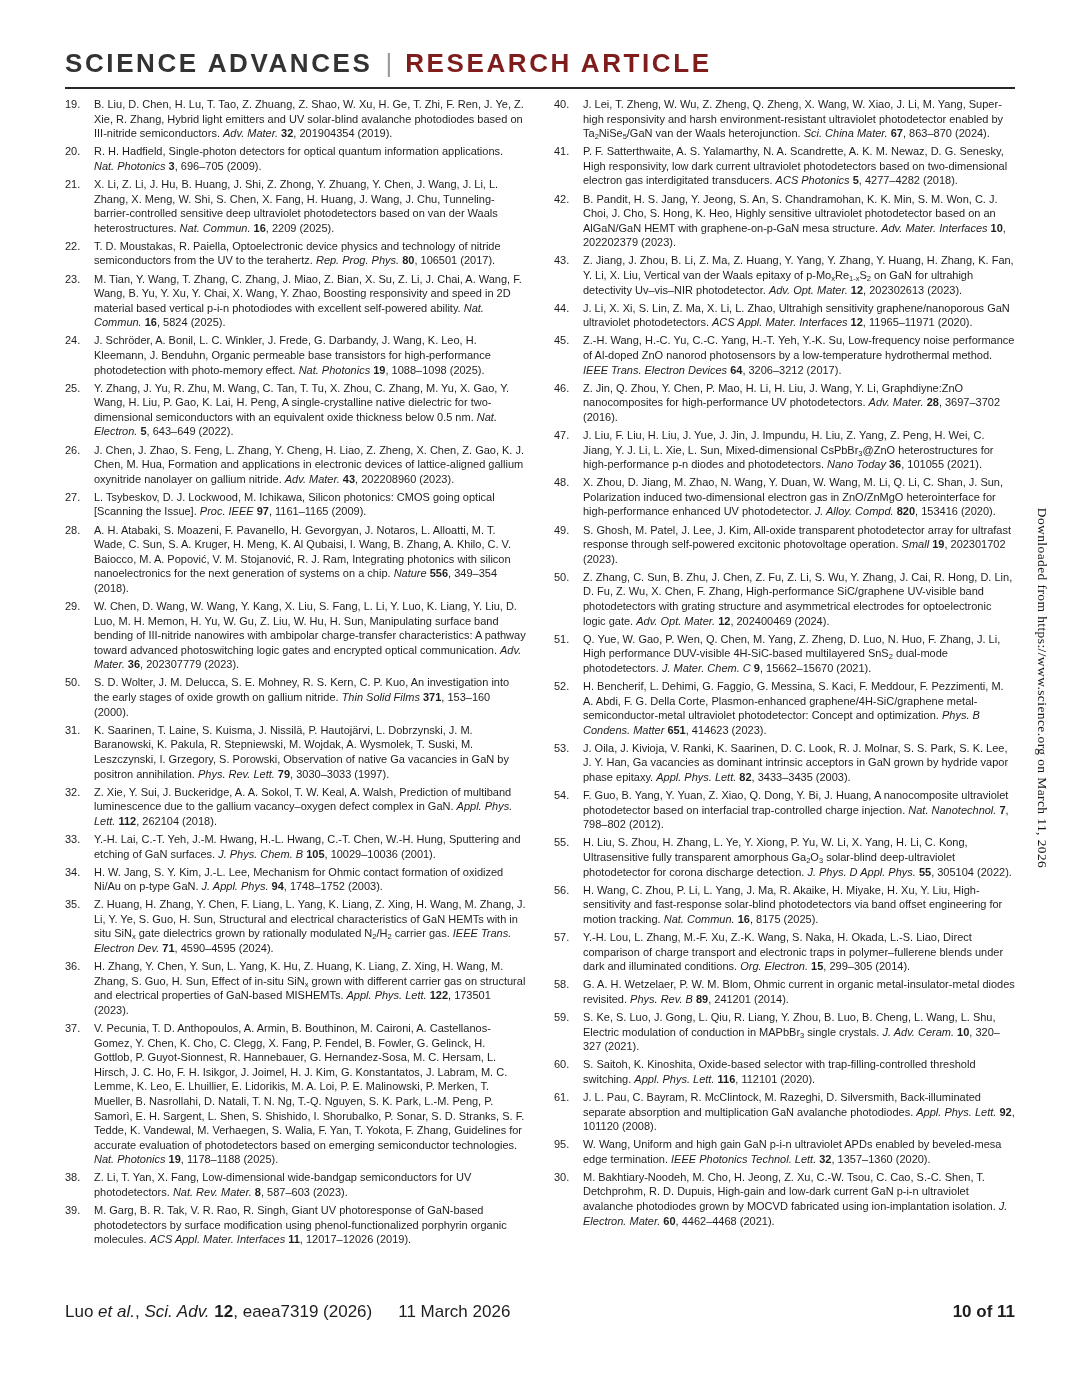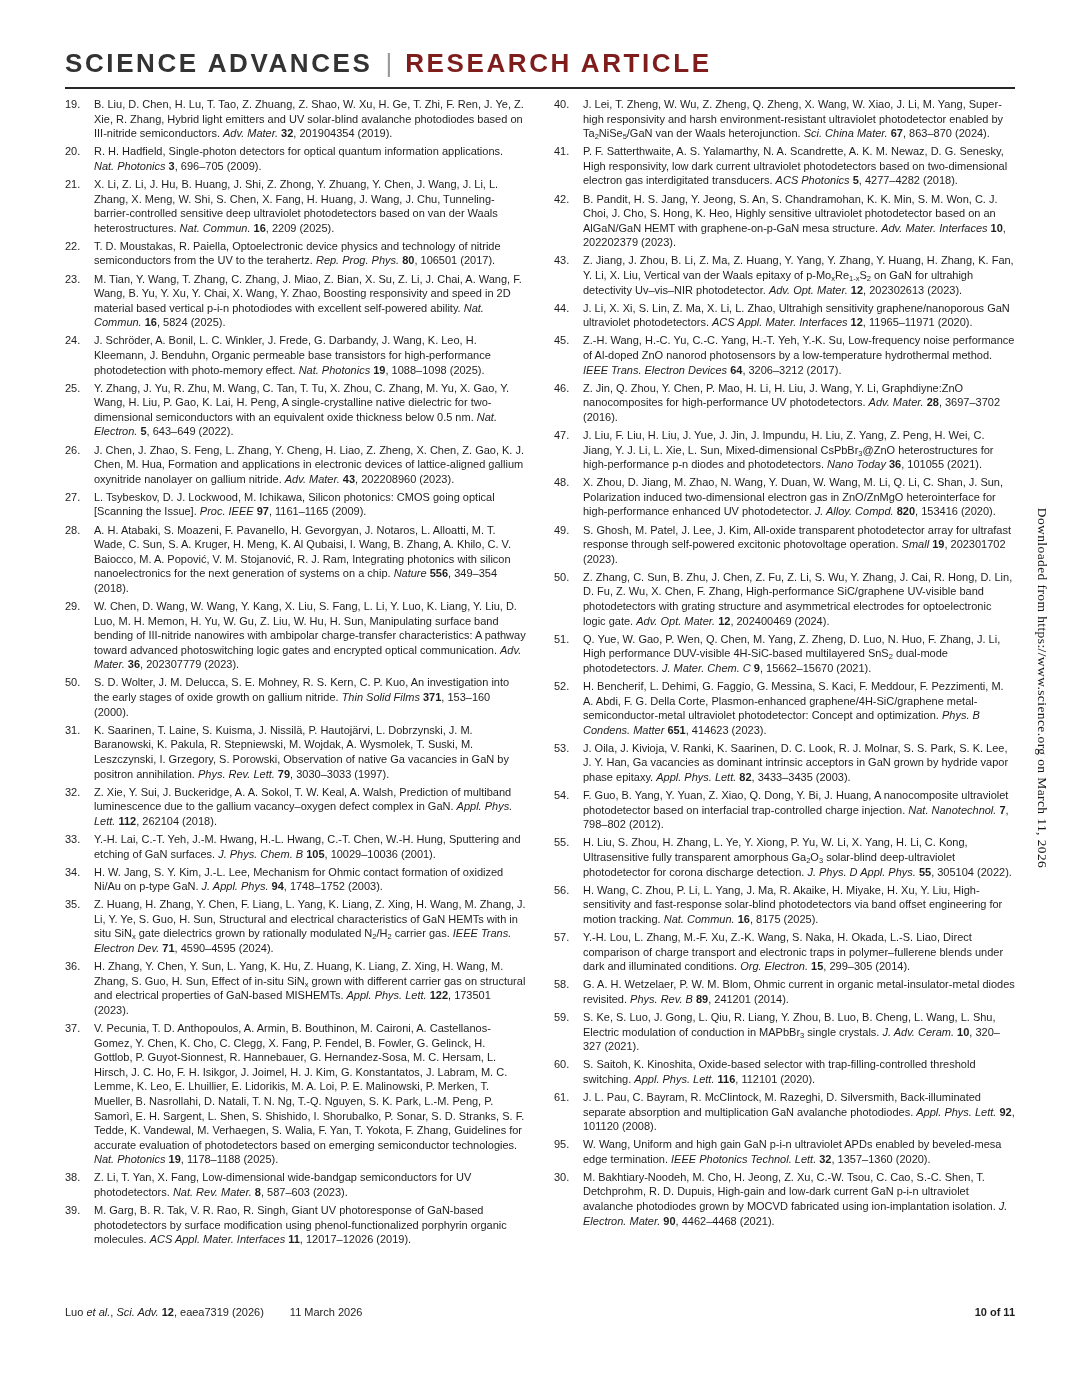--- a/index.html
+++ b/index.html
@@ -22,21 +22,21 @@
   .col{width:470px;}
   .ref{display:flex;margin-bottom:3.5px;font-size:11px;line-height:14.6px;}
   .ref-num{width:29px;flex-shrink:0;}
   .ref-text{flex:1;}
   .it{font-style:italic;}
   .bd{font-weight:bold;}
   sub{font-size:7.5px;line-height:0;vertical-align:-2px;}
   .footer{
     position:absolute;left:65px;width:950px;top:1305px;
     display:flex;justify-content:space-between;align-items:baseline;
-    font-size:11px;line-height:14px;
+    font-size:17px;line-height:14px;
   }
   .footer-left{display:flex;gap:26px;}
   .page-num{font-weight:bold;}
   .watermark{
     position:absolute;right:30px;top:50%;transform:translateY(-50%);
     writing-mode:vertical-rl;
     font-family:"Liberation Serif", serif;font-size:13.5px;color:#141414;
     letter-spacing:0.4px;white-space:nowrap;
   }
 </style>
@@ -228,21 +228,21 @@
         <div class="ref">
           <span class="ref-num">61.</span>
           <div class="ref-text"><span>J. L. Pau, C. Bayram, R. McClintock, M. Razeghi, D. Silversmith, Back-illuminated separate absorption and multiplication GaN avalanche photodiodes. </span><span class="it">Appl. Phys. Lett. </span><span class="bd">92</span><span>, 101120 (2008).</span></div>
         </div>
         <div class="ref">
           <span class="ref-num">95.</span>
           <div class="ref-text"><span>W. Wang, Uniform and high gain GaN p-i-n ultraviolet APDs enabled by beveled-mesa edge termination. </span><span class="it">IEEE Photonics Technol. Lett. </span><span class="bd">32</span><span>, 1357–1360 (2020).</span></div>
         </div>
         <div class="ref">
           <span class="ref-num">30.</span>
-          <div class="ref-text"><span>M. Bakhtiary-Noodeh, M. Cho, H. Jeong, Z. Xu, C.-W. Tsou, C. Cao, S.-C. Shen, T. Detchprohm, R. D. Dupuis, High-gain and low-dark current GaN p-i-n ultraviolet avalanche photodiodes grown by MOCVD fabricated using ion-implantation isolation. </span><span class="it">J. Electron. Mater. </span><span class="bd">90</span><span>, 4462–4468 (2021).</span></div>
+          <div class="ref-text"><span>M. Bakhtiary-Noodeh, M. Cho, H. Jeong, Z. Xu, C.-W. Tsou, C. Cao, S.-C. Shen, T. Detchprohm, R. D. Dupuis, High-gain and low-dark current GaN p-i-n ultraviolet avalanche photodiodes grown by MOCVD fabricated using ion-implantation isolation. </span><span class="it">J. Electron. Mater. </span><span class="bd">60</span><span>, 4462–4468 (2021).</span></div>
         </div>
       </div>
   </div>
 
 </div>
 
 <div class="footer">
   <div class="footer-left">
     <span><span>Luo </span><span class="it">et al.</span><span>, </span><span class="it">Sci. Adv.</span><span> </span><span class="bd">12</span><span>, eaea7319 (2026)</span></span>
     <span>11 March 2026</span>

